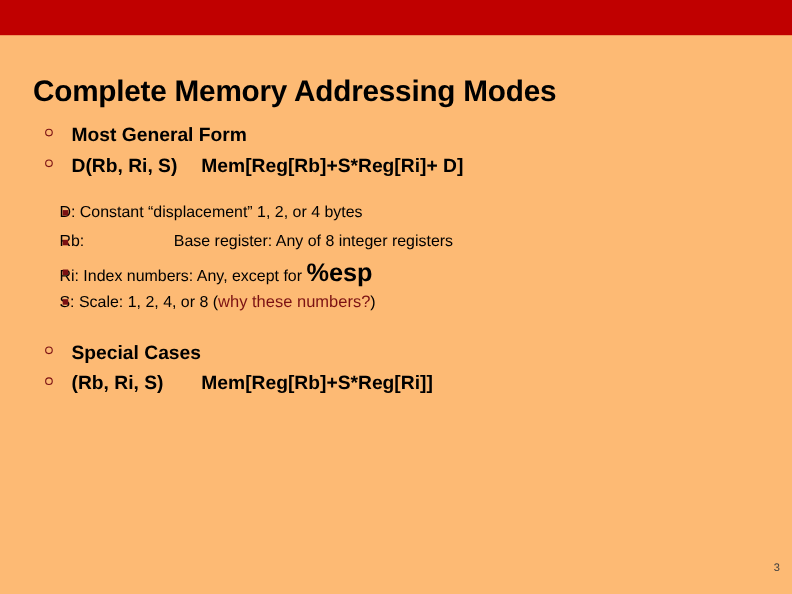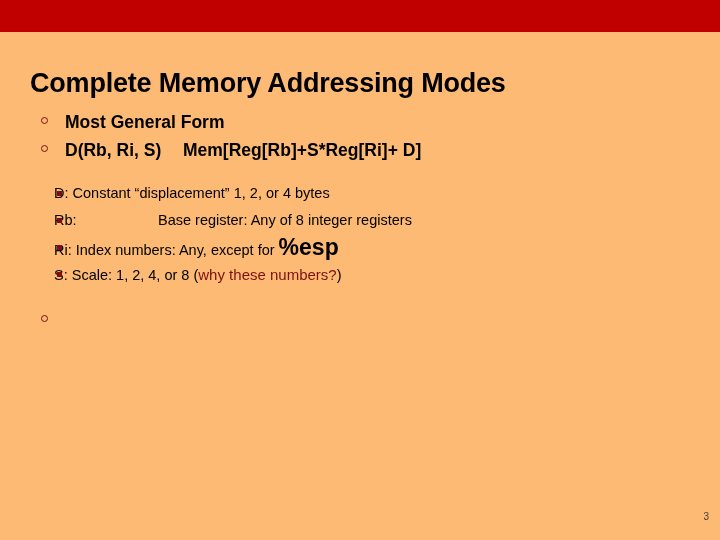--- a/index.html
+++ b/index.html
@@ -190,22 +190,27 @@
     <div class="row lvl2">
       <span class="bullet"></span>
       <span>S:</span>
       <span>Scale: 1, 2, 4, or 8 (</span><span class="accent-note">why these numbers?</span><span>)</span>
     </div>
 
     <div class="gap-before-special"></div>
 
     <div class="row lvl1">
       <span class="bullet"></span>
-    </div>
-
-
-
+      <span>Special Cases</span>
+    </div>
+
+
+
+    <div class="row lvl1">
+      <span class="bullet"></span>
+      <span class="col-a-wide">(Rb, Ri, S)</span><span class="formula">Mem[Reg[Rb]+S*Reg[Ri]]</span>
+    </div>
 
   </div>
 
   <div class="page-number">3</div>
 
 </div>
 
 </body></html>

